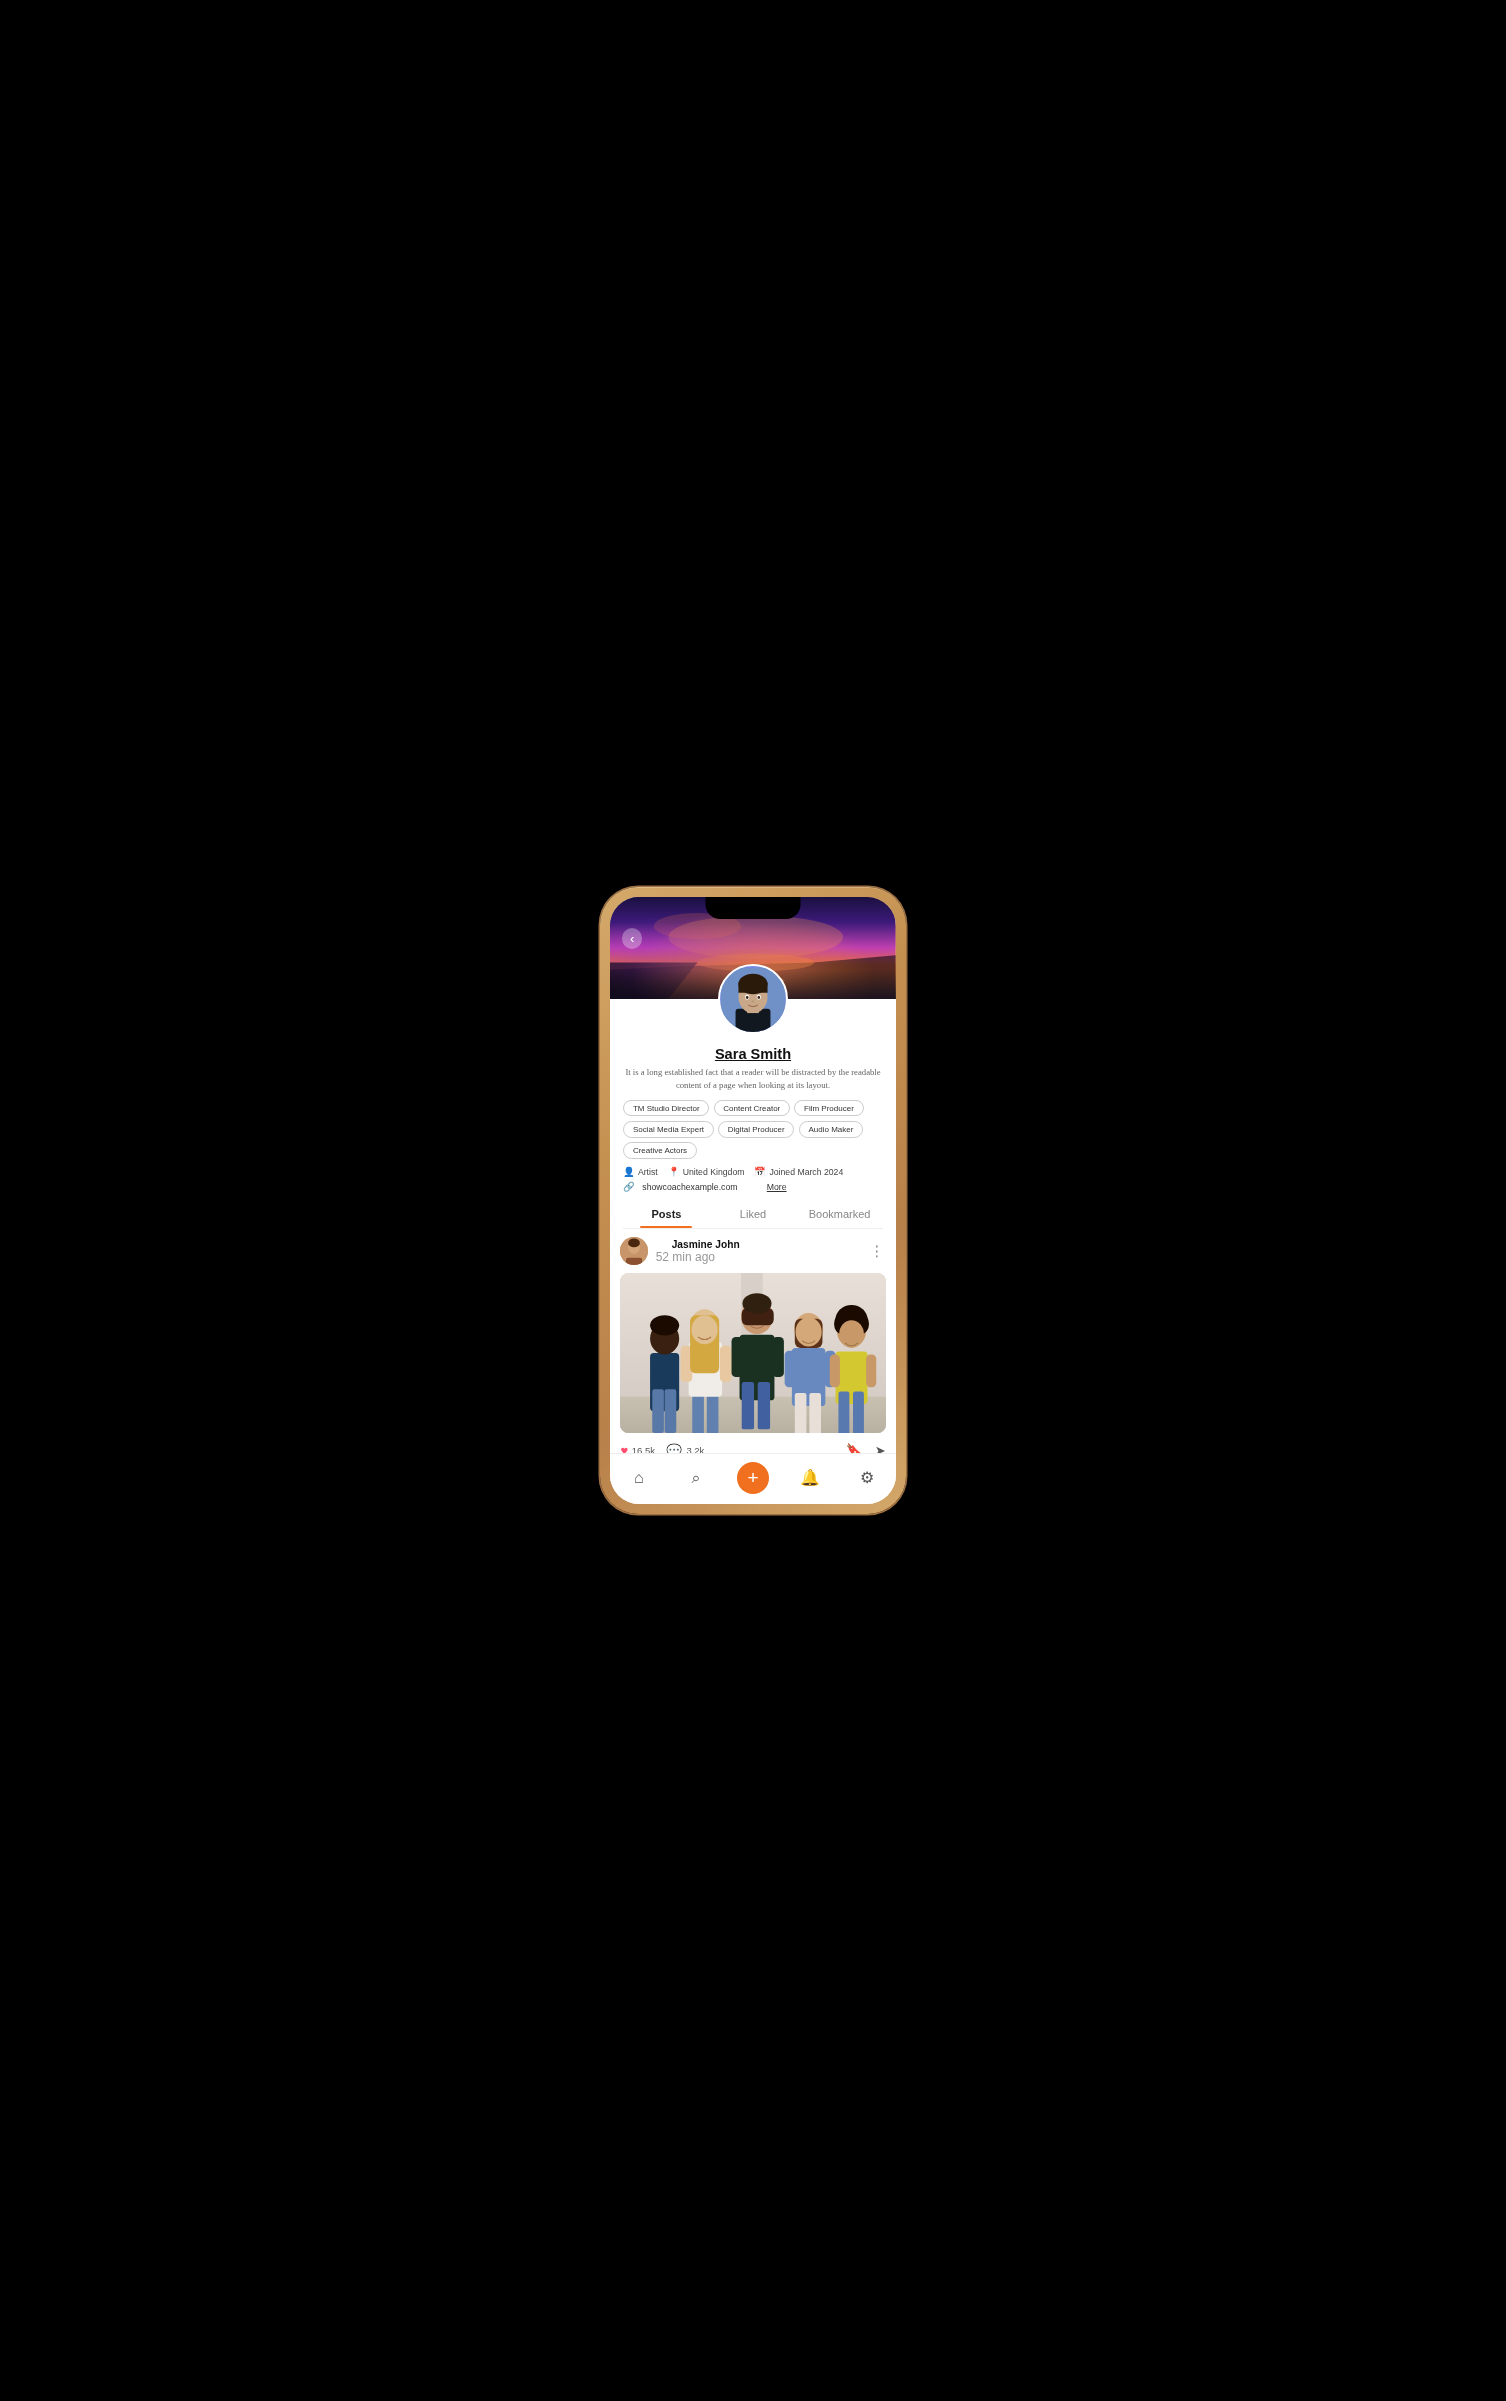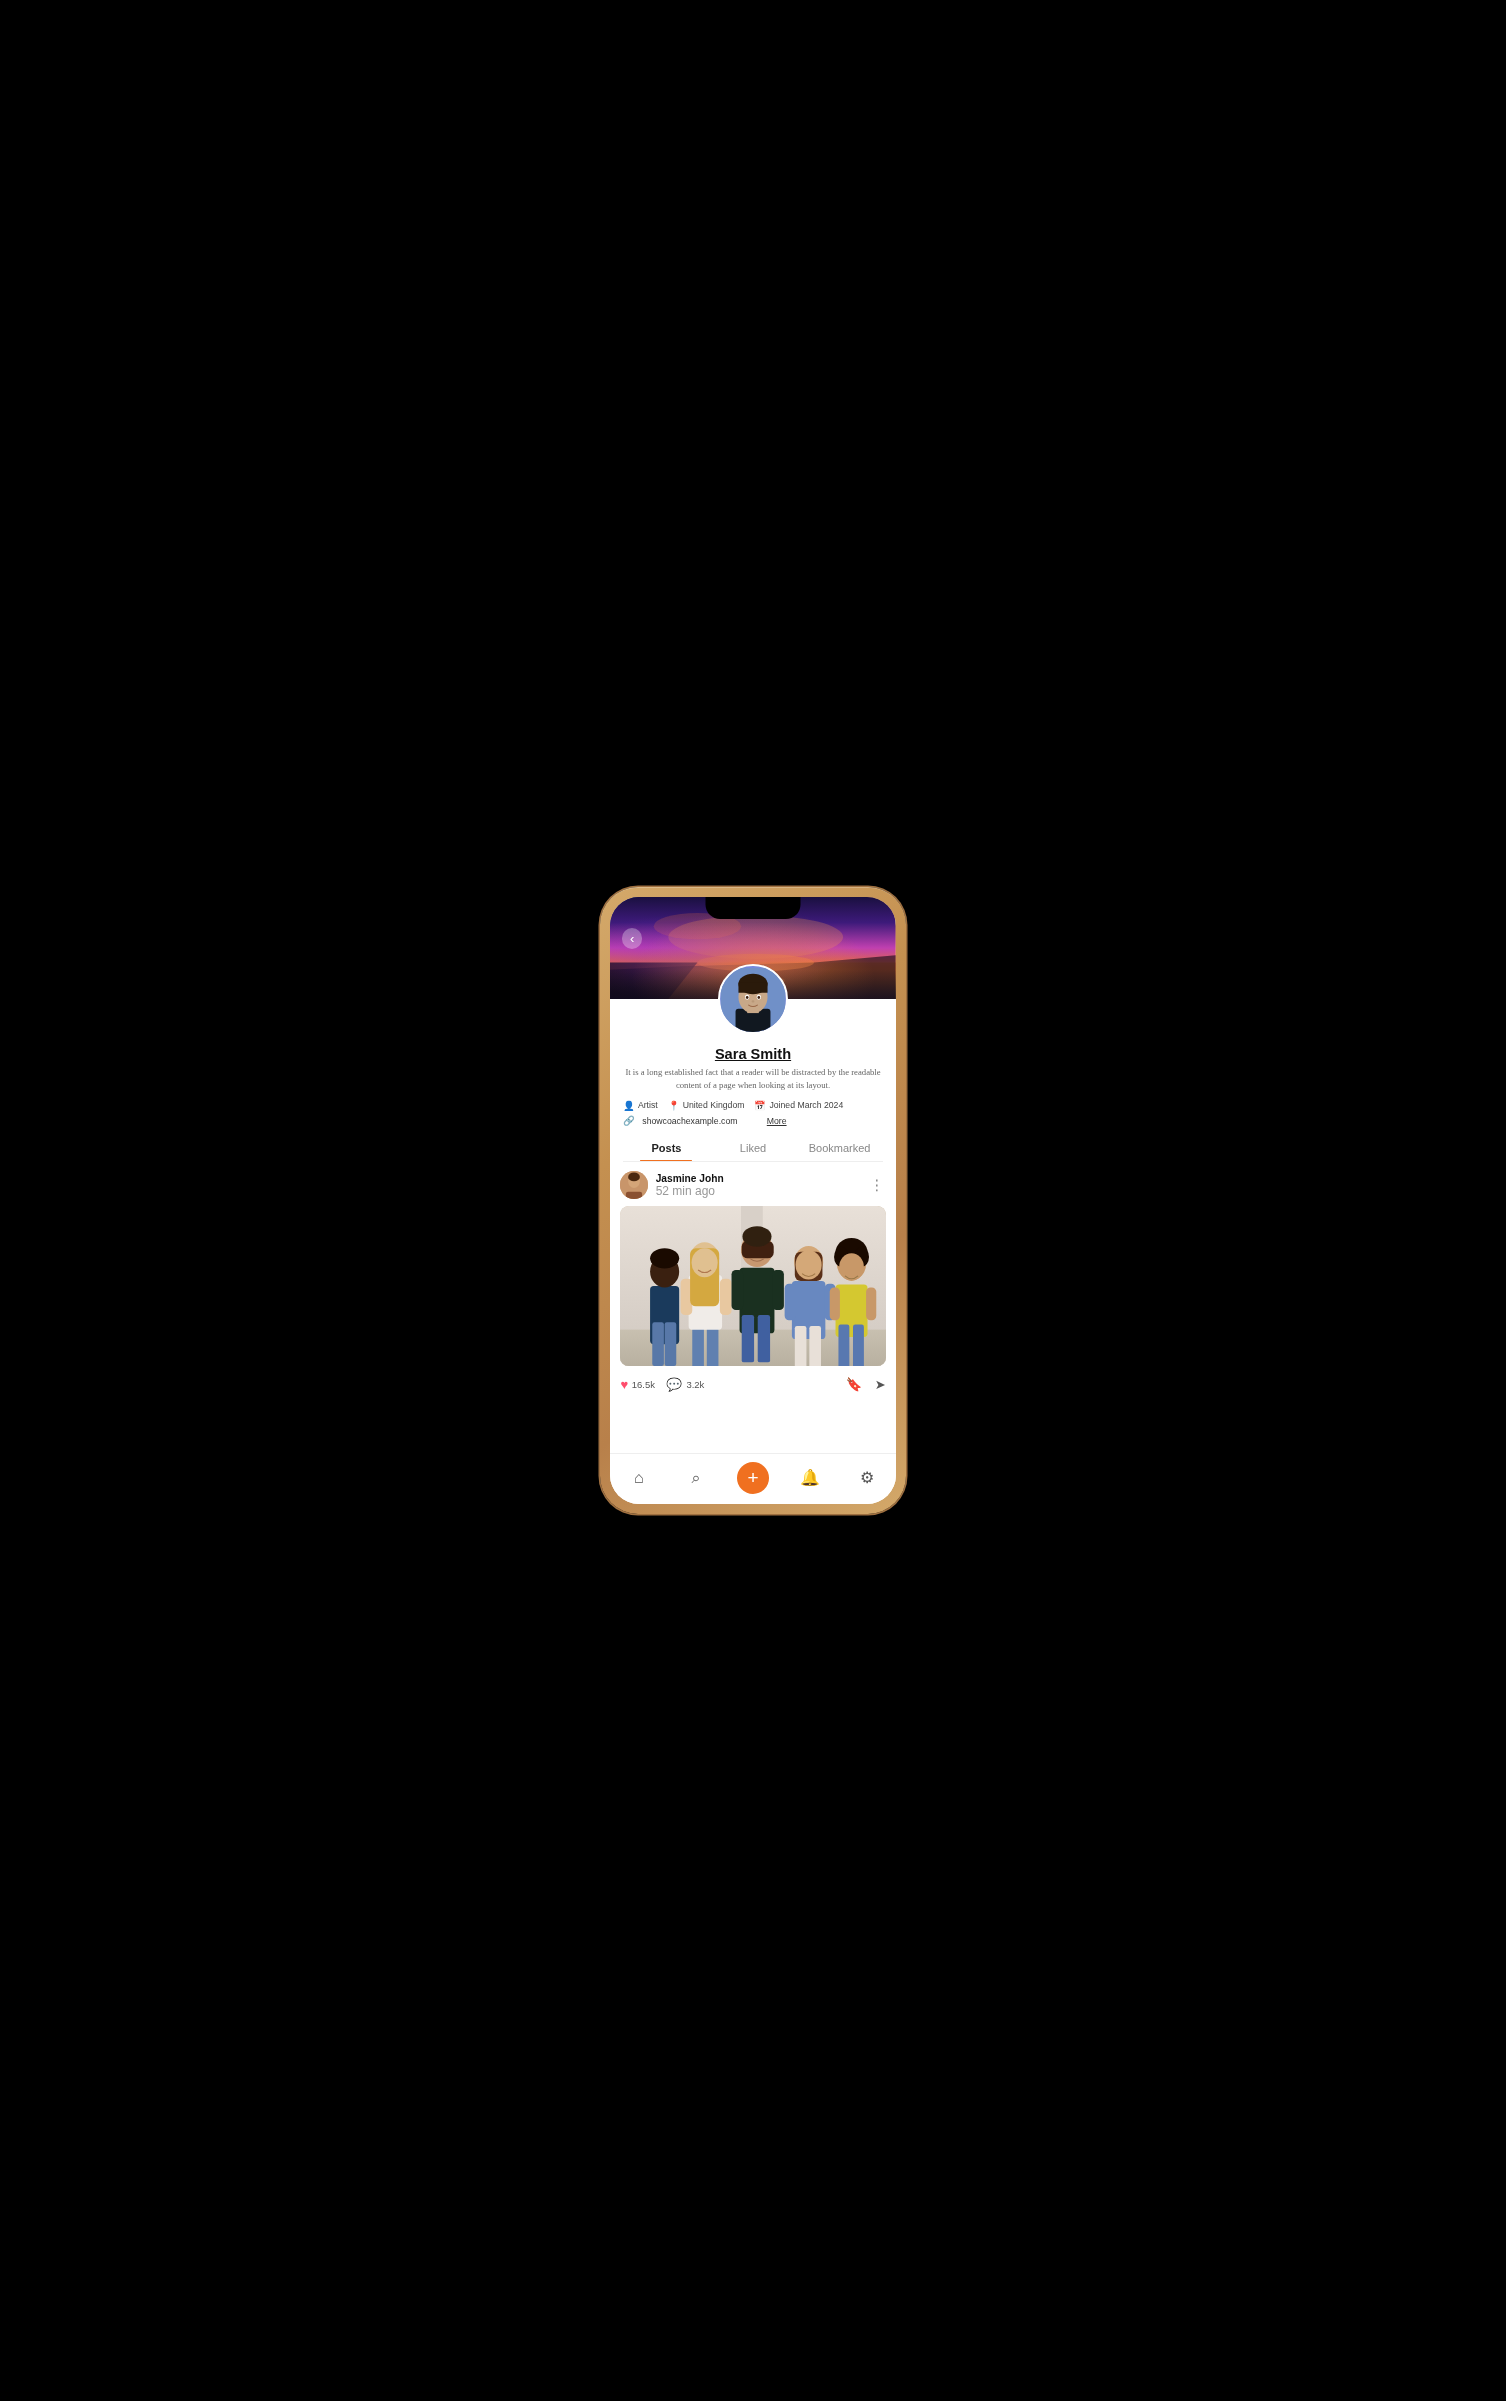--- a/index.html
+++ b/index.html
@@ -273,20 +273,21 @@
       border-radius: 50%;
       overflow: hidden;
       background: linear-gradient(135deg, #c8956a, #d4a57a);
       flex-shrink: 0;
     }
 
     .post-author-name {
       font-size: 10.2px;
       font-weight: 600;
       color: #111;
+      margin-left: 16px;
     }
 
     .post-time {
       font-size: 12px;
       color: #999;
     }
 
     .post-more {
       font-size: 14.6px;
       color: #888;
@@ -442,20 +443,29 @@
 
             <path d="M38 51 Q44 55 50 51" stroke="#9a6848" stroke-width="1.5" fill="none" stroke-linecap="round"></path>
           </svg>
         </div>
       </div>
 
       <div class="profile-content">
         <div class="profile-name">Sara Smith</div>
         <div class="profile-bio">It is a long established fact that a reader will be distracted by the readable content of a page when looking at its layout.</div>
 
+        <div class="tags-section">
+          <span class="tag">TM Studio Director</span>
+          <span class="tag">Content Creator</span>
+          <span class="tag">Film Producer</span>
+          <span class="tag">Social Media Expert</span>
+          <span class="tag">Digital Producer</span>
+          <span class="tag">Audio Maker</span>
+          <span class="tag">Creative Actors</span>
+        </div>
 
         <div class="meta-row">
           <div class="meta-item">
             <span class="meta-icon">👤</span>
             <span>Artist</span>
           </div>
           <div class="meta-item">
             <span class="meta-icon">📍</span>
             <span>United Kingdom</span>
           </div>

